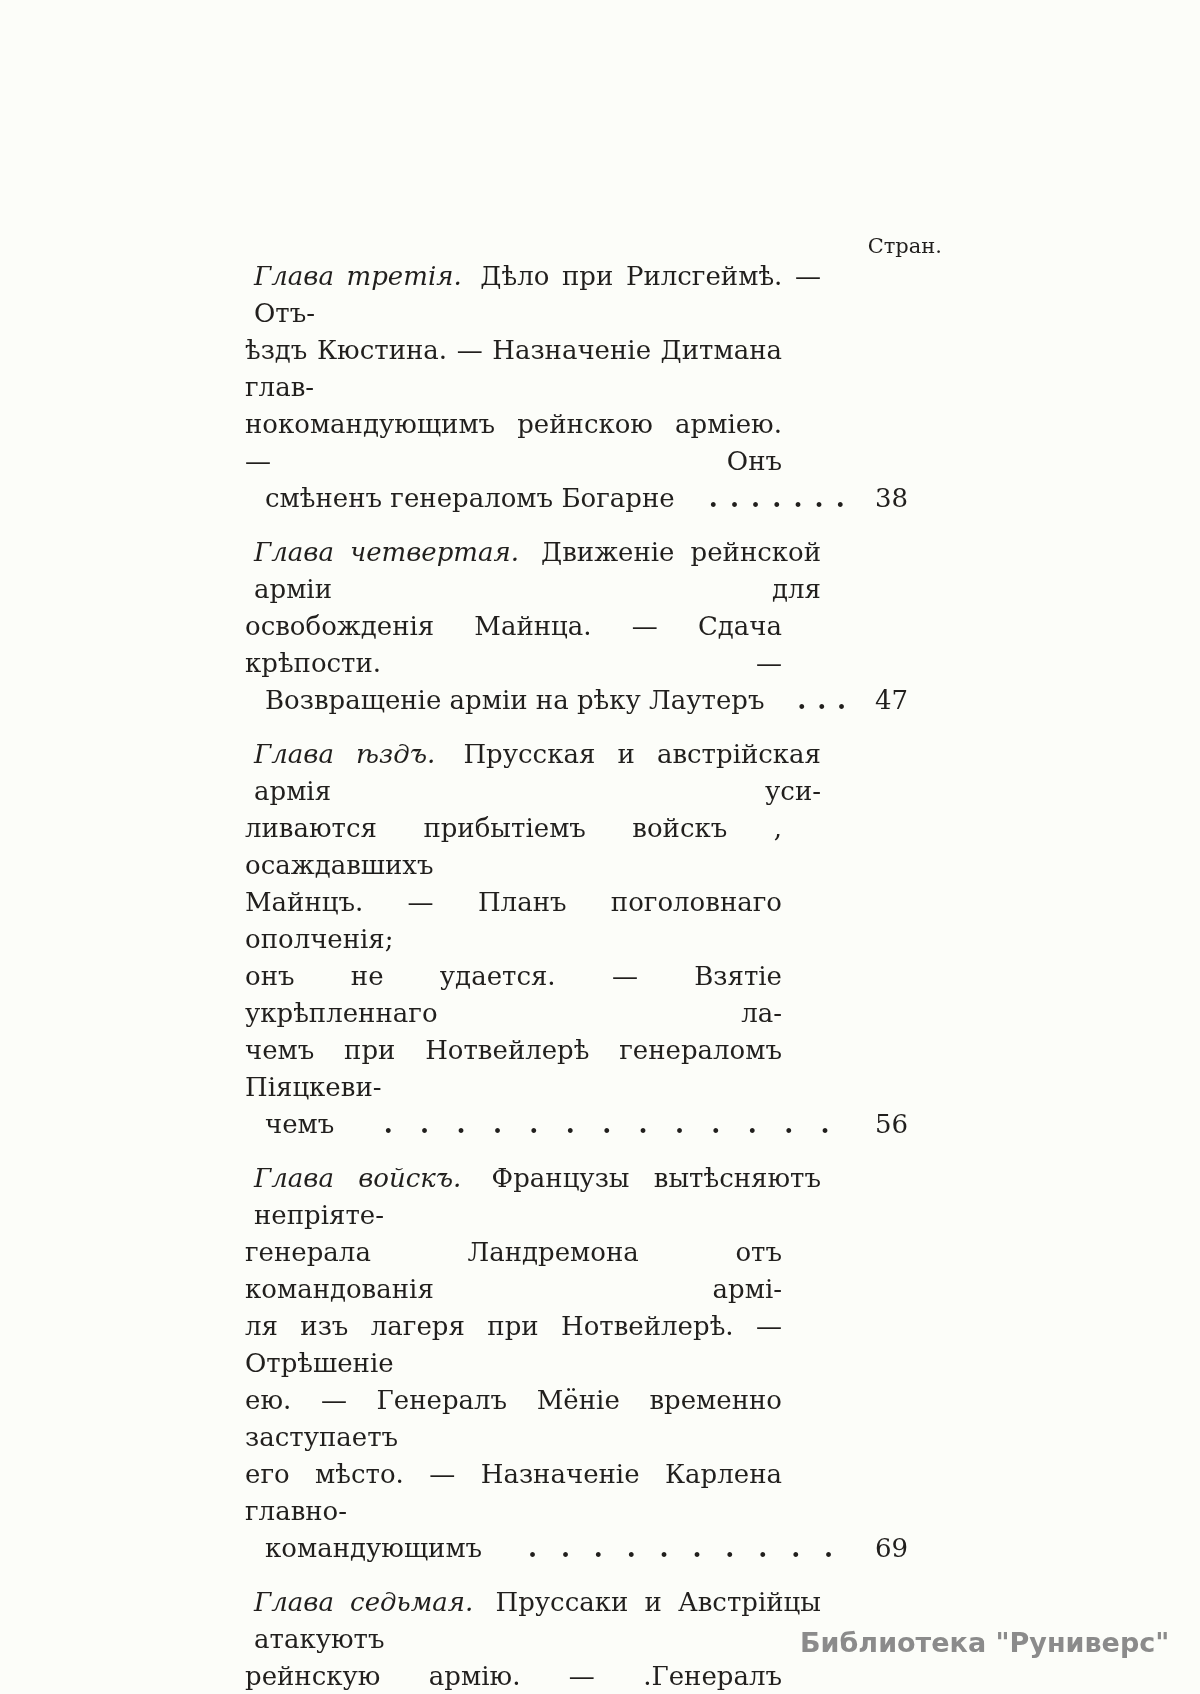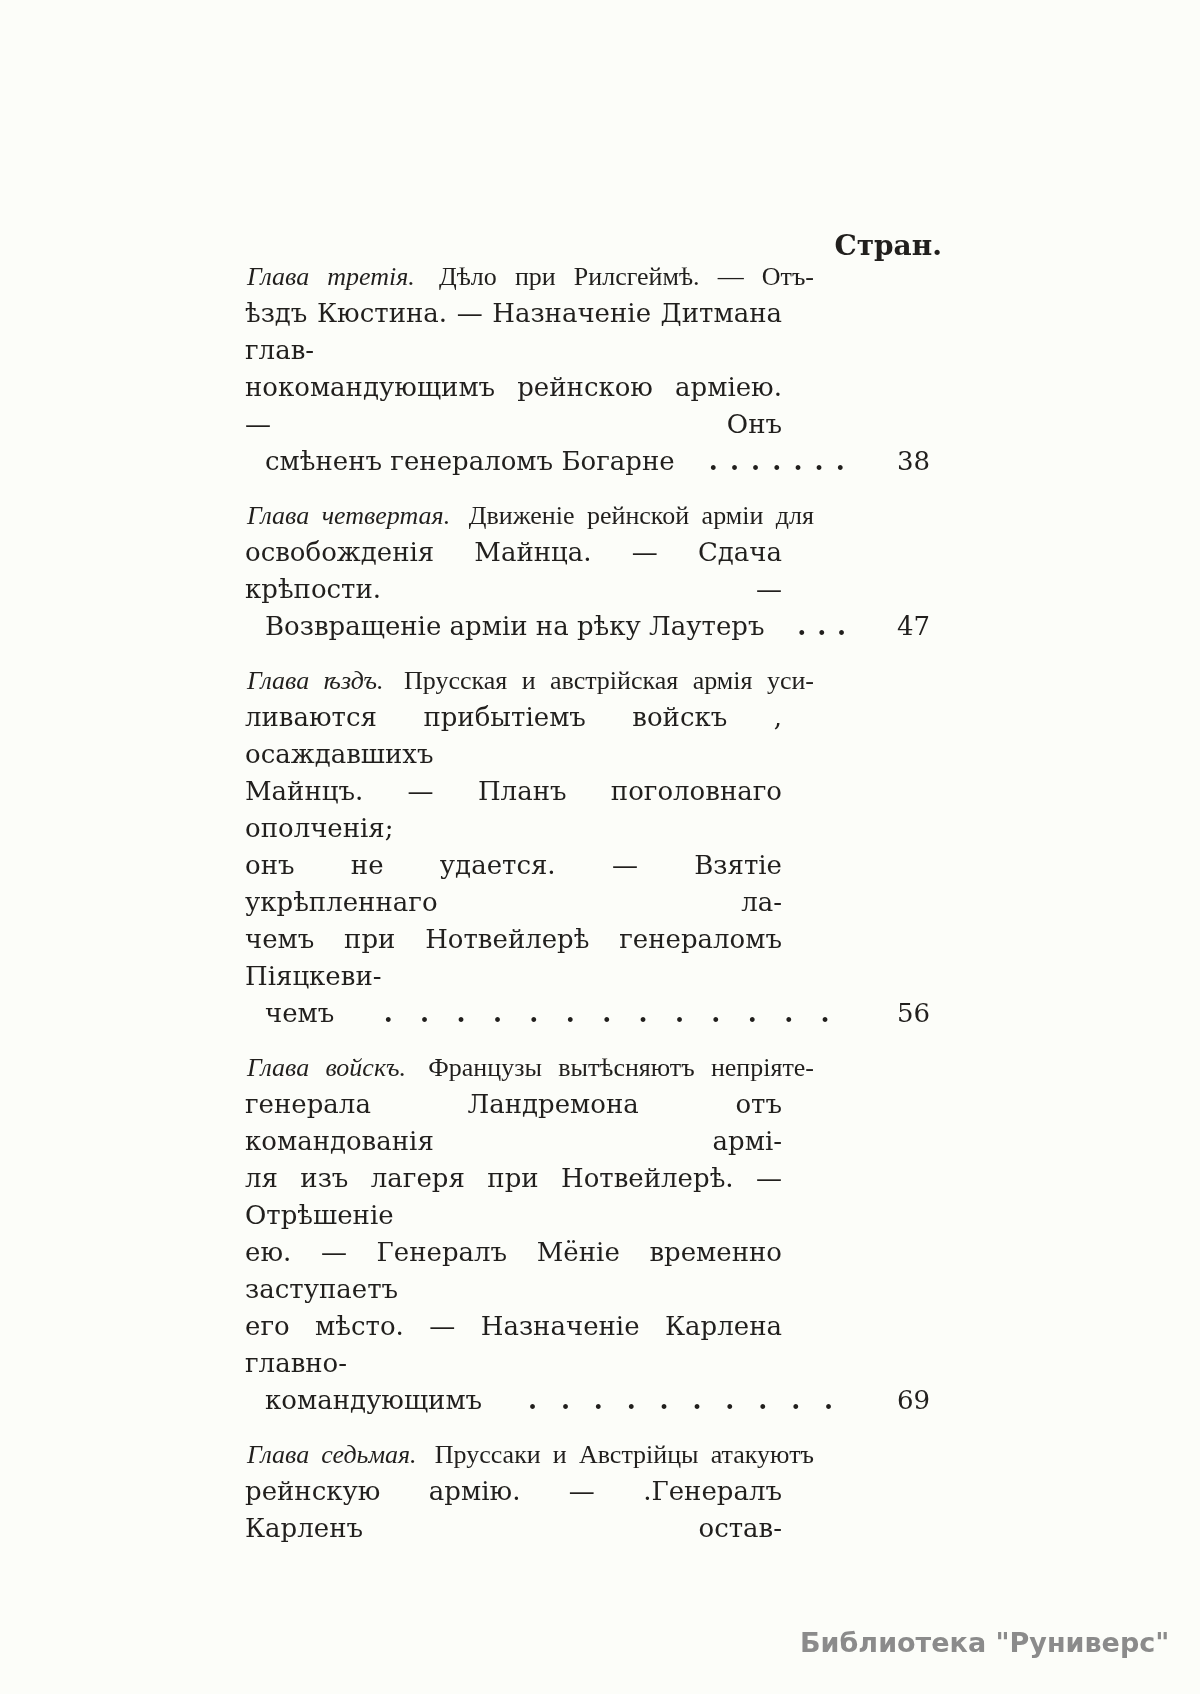--- a/index.html
+++ b/index.html
@@ -9,43 +9,42 @@
     height: 1694px;
     background: #fcfdf9;
     overflow: hidden;
     font-family: "DejaVu Serif", "Liberation Serif", serif;
     color: #211f1d;
   }
   .col-header {
     position: absolute;
     top: 233px;
     right: 258px;
-    font-size: 28px;
-    font-weight: bold;
+    font-size: 21px;
+    font-weight: normal;
     line-height: 26px;
   }
   .toc {
     position: absolute;
     top: 258px;
     left: 245px;
     width: 695px;
     font-size: 26px;
     line-height: 37px;
   }
   .entry { margin-bottom: 17px; }
   .line {
     width: 537px;
     text-align: justify;
     text-align-last: justify;
     white-space: normal;
   }
   .line.first {
     width: 567px;
-    margin-left: 2px;
-    font-family: Liberation Serif, serif;
+    margin-left: 9px;
   }
   .line.last {
     display: flex;
     align-items: baseline;
     width: 665px;
     margin-left: 20px;
     text-align: left;
     text-align-last: auto;
   }
   .line.last .line-text { flex: 0 0 auto; }
@@ -56,21 +55,20 @@
   .dots {
     flex: 1 1 auto;
     display: flex;
     justify-content: space-evenly;
     margin: 0 18px 0 22px;
   }
   .dot { font-weight: bold; }
   .pagenum {
     flex: 0 0 auto;
     min-width: 55px;
-    text-align: right;
   }
   .watermark {
     position: absolute;
     top: 1627px;
     left: 800px;
     font-family: "DejaVu Sans", "Liberation Sans", sans-serif;
     font-size: 27px;
     font-weight: 600;
     color: #8b8b8b;
   }

